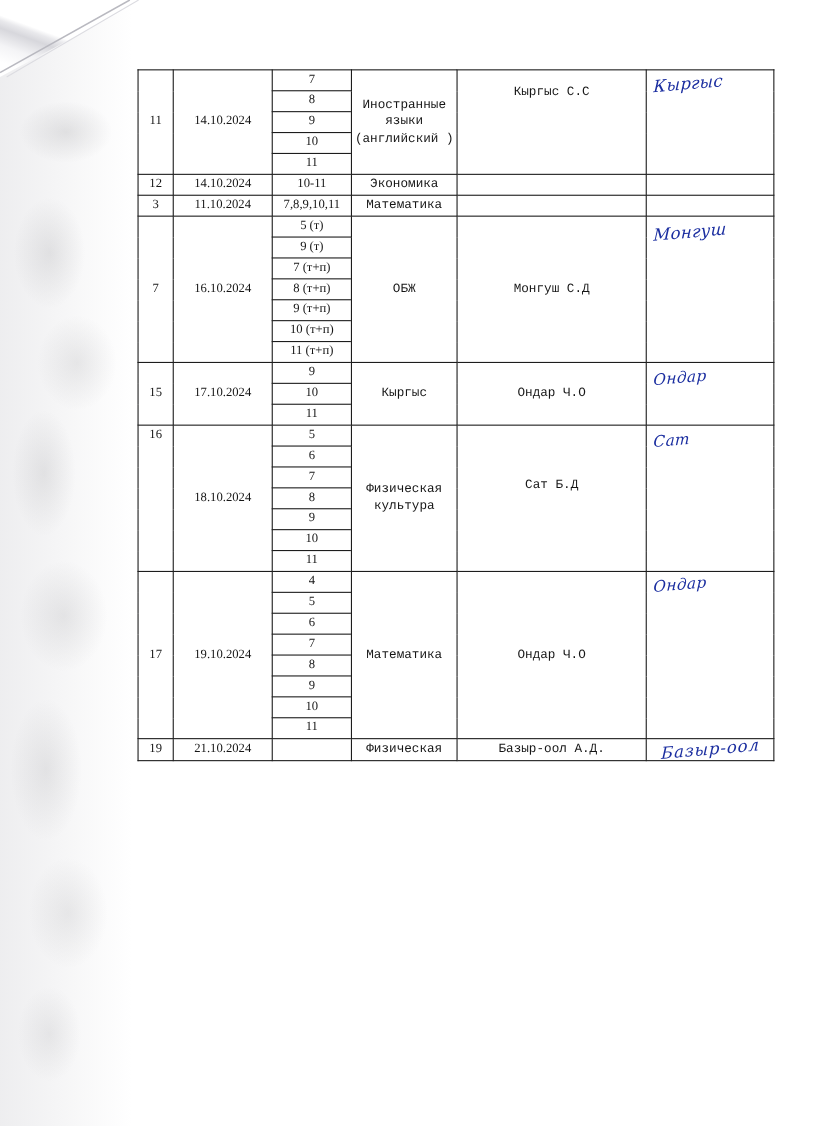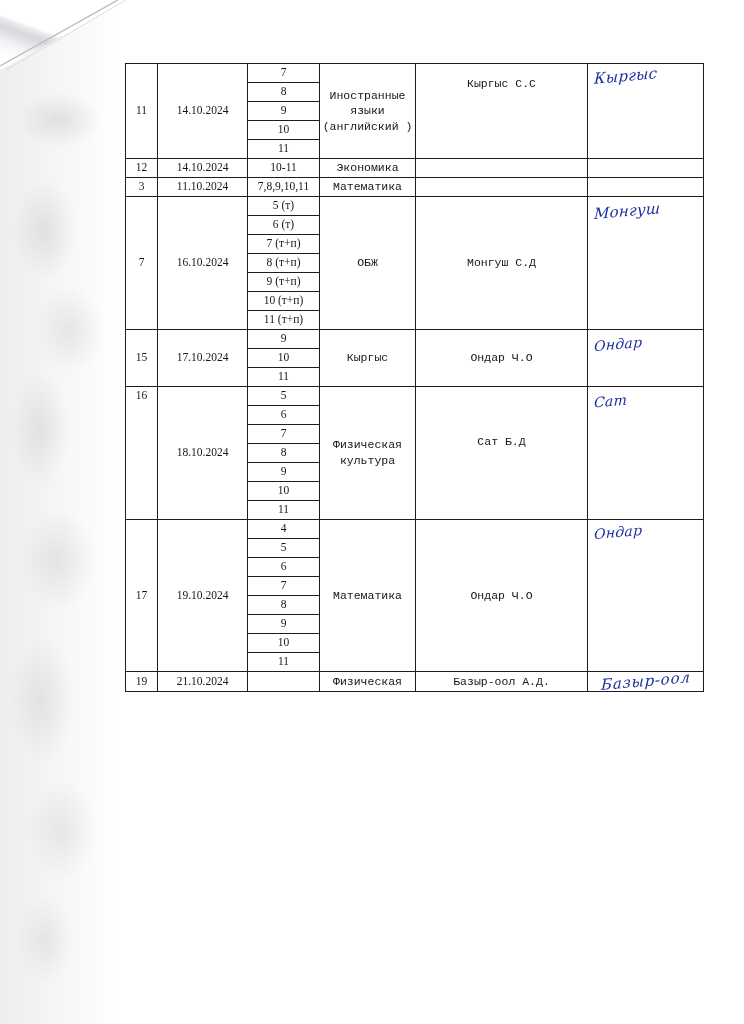--- a/index.html
+++ b/index.html
@@ -192,21 +192,21 @@
         <td class="num" rowspan="7">7</td>
         <td class="date" rowspan="7">16.10.2024</td>
         <td class="cls">5 (т)</td>
         <td class="subject" rowspan="7">ОБЖ</td>
         <td class="teacher" rowspan="7">Монгуш С.Д</td>
         <td class="sign" rowspan="7">
           <span class="sig sig-abs" style="top:6px;">Монгуш</span>
         </td>
       </tr>
       <tr>
-        <td class="cls">6 (т)</td>
+        <td class="cls">9 (т)</td>
       </tr>
       <tr>
         <td class="cls">7 (т+п)</td>
       </tr>
       <tr>
         <td class="cls">8 (т+п)</td>
       </tr>
       <tr>
         <td class="cls">9 (т+п)</td>
       </tr>

